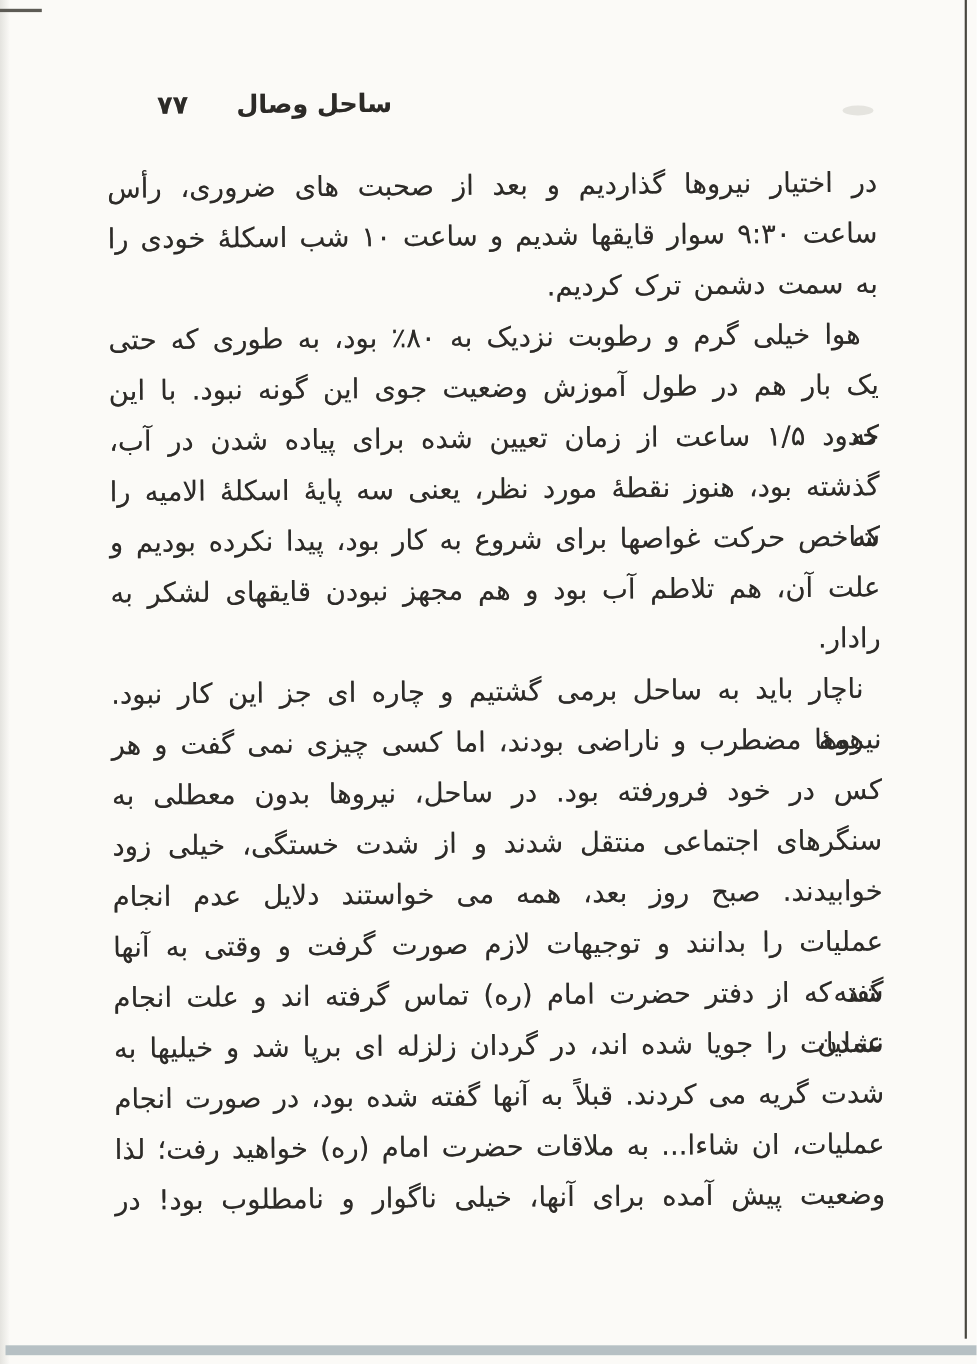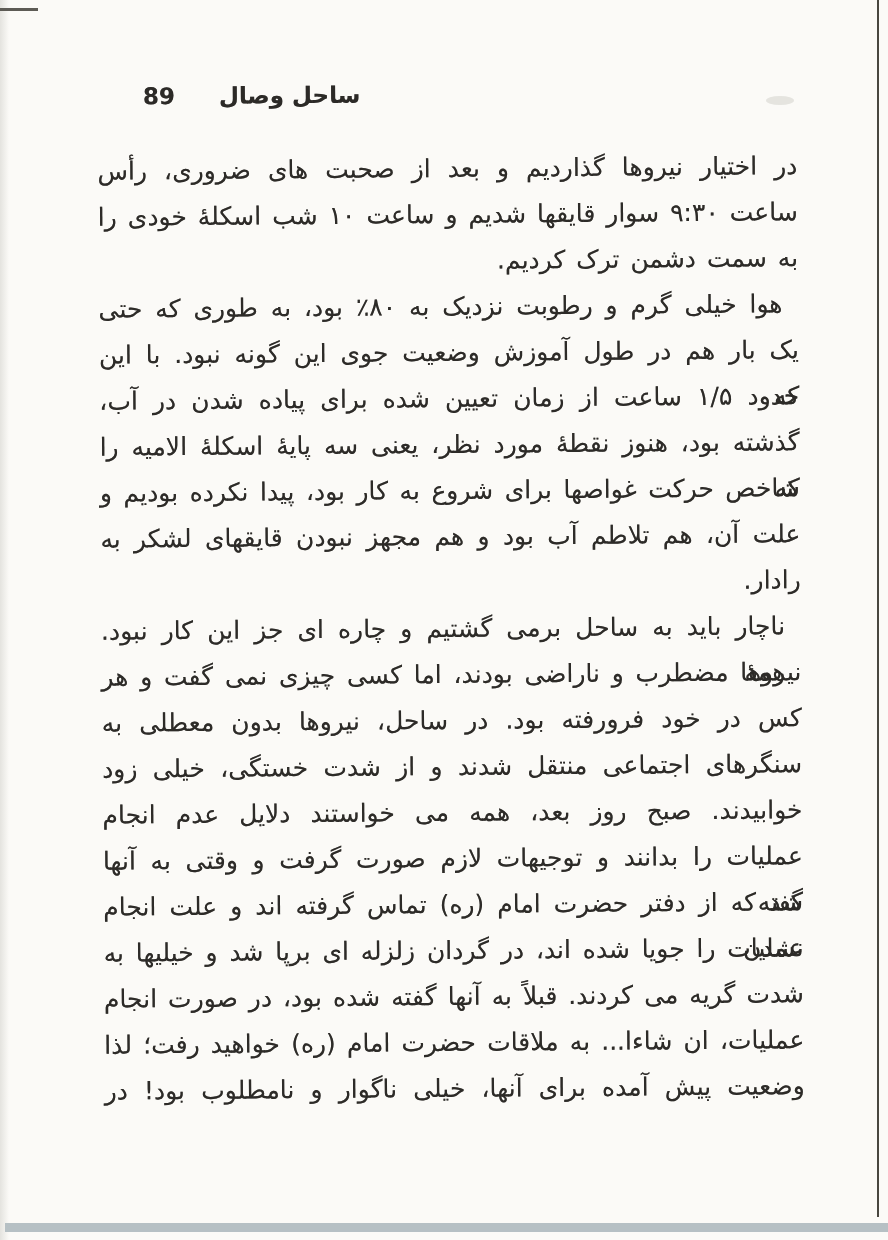--- a/index.html
+++ b/index.html
@@ -85,21 +85,21 @@
 <body>
 
 <div class="scan">
 
   <div class="edge-left"></div>
 
   <div class="content">
 
     <div class="running-header" dir="rtl">
       <span>ساحل وصال</span>
-      <span>89</span>
+      <span>۷۷</span>
     </div>
 
     <div class="text-block" dir="rtl" lang="fa">
 
     <div class="para">
           <div class="line">در اختیار نیروها گذاردیم و بعد از صحبت های ضروری، رأس</div>
           <div class="line">ساعت ۹:۳۰ سوار قایقها شدیم و ساعت ۱۰ شب اسکلۀ خودی را</div>
           <div class="line end">به سمت دشمن ترک کردیم.</div>
         </div>
         <div class="para">

